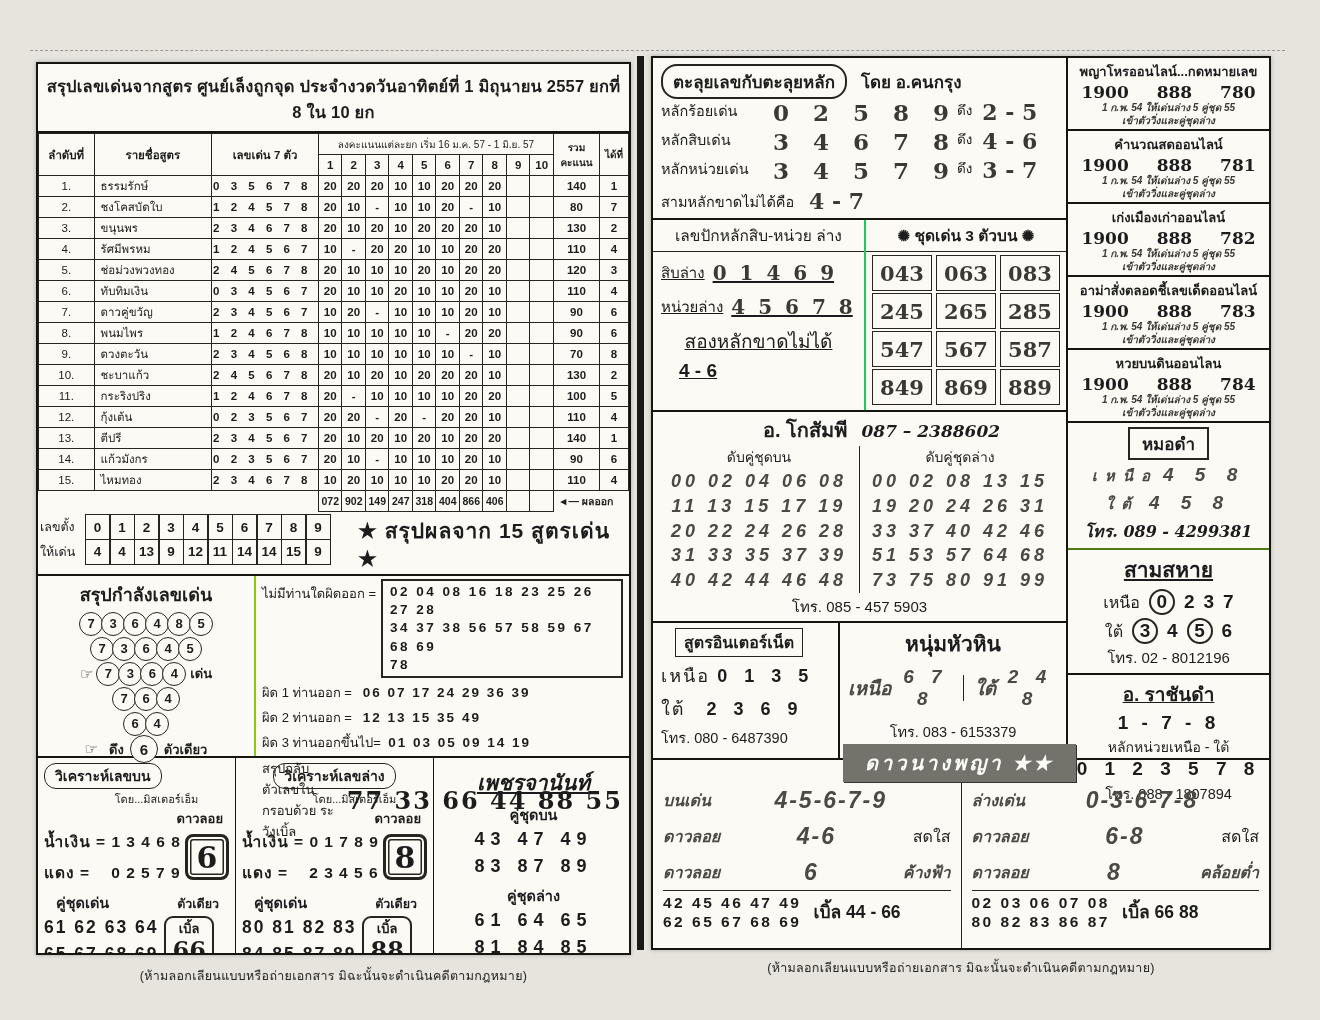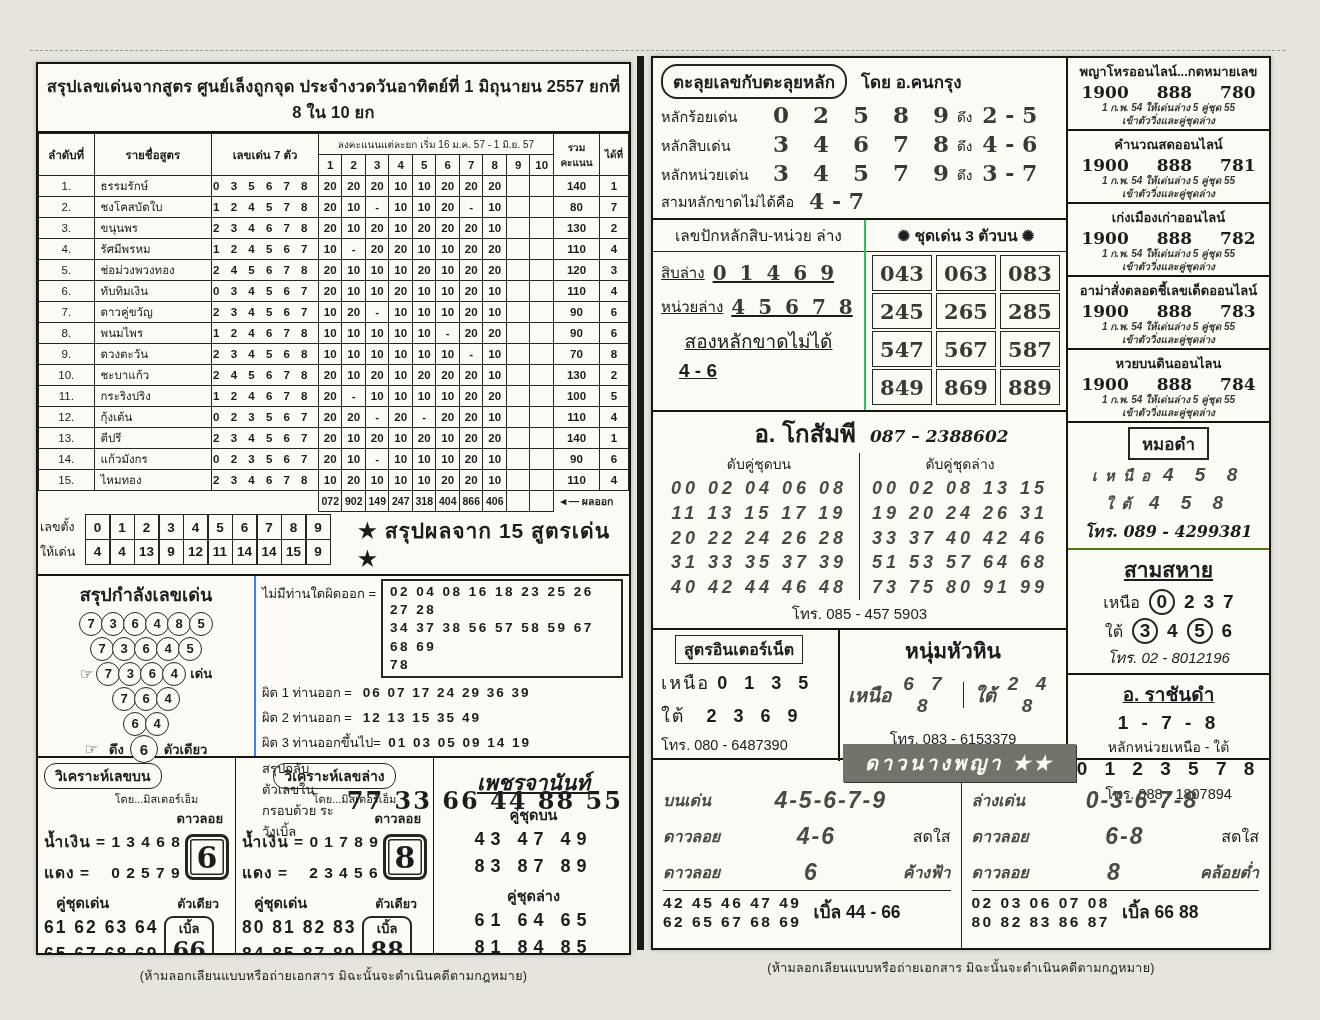--- a/index.html
+++ b/index.html
@@ -37,21 +37,21 @@
   .result-label { text-align:left !important; padding-left:4px !important; font-size:11px; border:none !important; }
 
   .below-table { display:flex; padding:2px 2px 0 2px; }
   .base-table { width:318px; }
   .base-row { display:flex; align-items:stretch; height:26px; }
   .base-label { width:46px; font-size:12.5px; display:flex; align-items:center; }
   .base-cell { width:26px; border:1.5px solid #26261f; margin-left:-1.5px; display:flex; align-items:center; justify-content:center; font-size:13.5px; font-weight:bold; }
   .star-summary { flex:1; display:flex; align-items:center; justify-content:center; font-size:21px; font-weight:bold; letter-spacing:1px; }
 
   .mid-section { display:flex; border-top:2px solid #16160f; border-bottom:2px solid #16160f; margin-top:3px; height:184px; }
-  .power-box { width:218px; padding:4px 2px; border-right:2px solid #3b82f6; position:relative; }
+  .power-box { width:218px; padding:4px 2px; border-right:2px solid #84cc16; position:relative; }
   .power-title { font-size:18px; font-weight:bold; text-align:center; margin-bottom:2px; }
   .p-row { display:flex; justify-content:center; align-items:center; height:25px; }
   .pcircle { width:24px; height:24px; border:1.5px solid #26261f; border-radius:50%; display:flex; align-items:center; justify-content:center; font-size:13px; font-weight:bold; margin:0 -1px; background:#fbfaf4; }
   .p-side-label { font-size:13px; font-weight:bold; margin-left:5px; }
   .pointer { font-size:15px; margin-right:4px; }
   .p-last { display:flex; justify-content:center; align-items:center; gap:7px; height:26px; }
 
   .miss-box { flex:1; padding:3px 6px; font-size:13.5px; }
   .miss-top { display:flex; gap:5px; }
   .miss-top-label { padding-top:4px; white-space:nowrap; font-size:13px; }
@@ -86,21 +86,21 @@
 
   
   .rp-top { display:flex; height:700px; }
   .rp-main { width:415px; display:flex; flex-direction:column; border-right:2px solid #16160f; }
   .rp-ads { flex:1; display:flex; flex-direction:column; }
 
   .taluy { padding:6px 8px 2px; border-bottom:2px solid #16160f; }
   .taluy-head { display:flex; align-items:center; gap:14px; }
   .taluy-title { border:2px solid #26261f; border-radius:16px; padding:2px 10px; font-size:17px; font-weight:bold; }
   .taluy-by { font-size:17px; font-weight:bold; }
-  .taluy-row { display:flex; align-items:flex-end; height:29px; }
+  .taluy-row { display:flex; align-items:flex-start; height:29px; }
   .taluy-label { width:112px; font-size:14.5px; white-space:nowrap; }
   .serif-digits { font-family:"DejaVu Serif", serif; font-weight:bold; font-size:23px; color:#3a3a33; word-spacing:16px; white-space:nowrap; }
   .taluy-pull { font-size:13.5px; margin:0 10px 0 16px; }
   .taluy-pair { font-family:"DejaVu Serif", serif; font-weight:bold; font-size:22px; color:#3a3a33; }
   .taluy-must { display:flex; align-items:center; height:30px; }
 
   .rp-mid { display:flex; border-bottom:2px solid #16160f; }
   .pak { width:222px; border-right:2px solid #22c55e; }
   .pak-title { font-size:15.5px; text-align:center; border-bottom:1.5px solid #26261f; padding:3px 0; }
   .pak-body { padding:4px 8px;text-decoration:underline; }
@@ -111,21 +111,21 @@
   .pak-must2 { font-size:19px; text-align:left; padding-left:18px; margin-top:4px; font-weight:bold; }
   .set3 { flex:1; }
   .set3-title { font-size:15.5px; text-align:center; border-bottom:1.5px solid #26261f; padding:3px 0; font-weight:bold; }
   .set3-grid { padding:2px 4px 4px; }
   .set3-row { display:flex; }
   .set3-cell { width:60px; height:36px; border:1.5px solid #26261f; margin:1px 2px; display:flex; align-items:center; justify-content:center; font-family:"DejaVu Serif", serif; font-weight:bold; font-size:21px; color:#3a3a33; }
   .star-glyph { font-size:15px; }
 
   .kosampee { border-bottom:2px solid #16160f; padding:2px 6px 2px; }
   .kos-head { display:flex; align-items:baseline; justify-content:center; gap:14px; }
-  .kos-title { font-size:24px; font-weight:bold;margin-left:44px; }
+  .kos-title { font-size:20px; font-weight:bold;margin-left:44px; }
   .kos-phone-inline { font-size:17px; font-style:italic; font-weight:bold; font-family:"DejaVu Serif", serif; }
   .kos-cols { display:flex; }
   .kos-col { flex:1; text-align:center; }
   .kos-col.first { border-right:1.5px solid #26261f; }
   .kos-sub { font-size:14px; margin-bottom:1px; }
   .hand { font-style:italic; font-weight:bold; color:#4a4a42; }
   .kos-line { font-size:18px; letter-spacing:4px; line-height:1.38; white-space:nowrap; }
   .kos-phone { text-align:center; font-size:15px; margin-top:2px; }
 
   .rp-row3 { display:flex; flex:1; }
@@ -148,21 +148,21 @@
   .mordam-title { display:inline-block; border:2px solid #26261f; padding:1px 12px; font-size:17px; font-weight:bold; }
   .md-line { font-size:18px; margin-top:4px; }
   .md-line .hand { letter-spacing:8px; font-size:19px; }
   .md-phone { font-size:16px; font-style:italic; font-weight:bold; font-family:"DejaVu Serif", serif; margin-top:3px; }
 
   .samsahai { border-bottom:2px solid #16160f; text-align:center; padding:3px 2px; }
   .sam-title { font-size:21px; font-weight:bold; text-decoration:underline; }
   .sam-line { font-size:19px; font-weight:bold; margin-top:3px; display:flex; justify-content:center; align-items:center; gap:9px; }
   .sam-label { font-weight:normal; font-size:16px; }
   .circled { width:26px; height:26px; border:2px solid #26261f; border-radius:50%; display:inline-flex; align-items:center; justify-content:center; }
-  .sam-phone { font-size:15px; margin-top:2px;font-style:italic; }
+  .sam-phone { font-size:15px; margin-top:2px; }
 
   .rachandam { text-align:center; padding:4px 2px; }
   .rach-title { font-size:19px; font-weight:bold; text-decoration:underline; }
   .rach-l1 { font-size:19px; font-weight:bold; letter-spacing:4px; margin-top:3px; }
   .rach-l2 { font-size:14px; margin-top:2px; }
   .rach-l3 { font-size:19px; font-weight:bold; letter-spacing:6px; }
   .rach-phone { font-size:14.5px; margin-top:2px; }
 
   .daonang { border-top:2px solid #16160f; flex:1; position:relative; }
   .dn-banner { position:absolute; left:190px; top:-16px; background:#73726b; color:#fdfdf8; font-weight:bold; font-size:20px; font-style:italic; padding:3px 22px; letter-spacing:3px; box-shadow:1px 1px 0 #333; }

